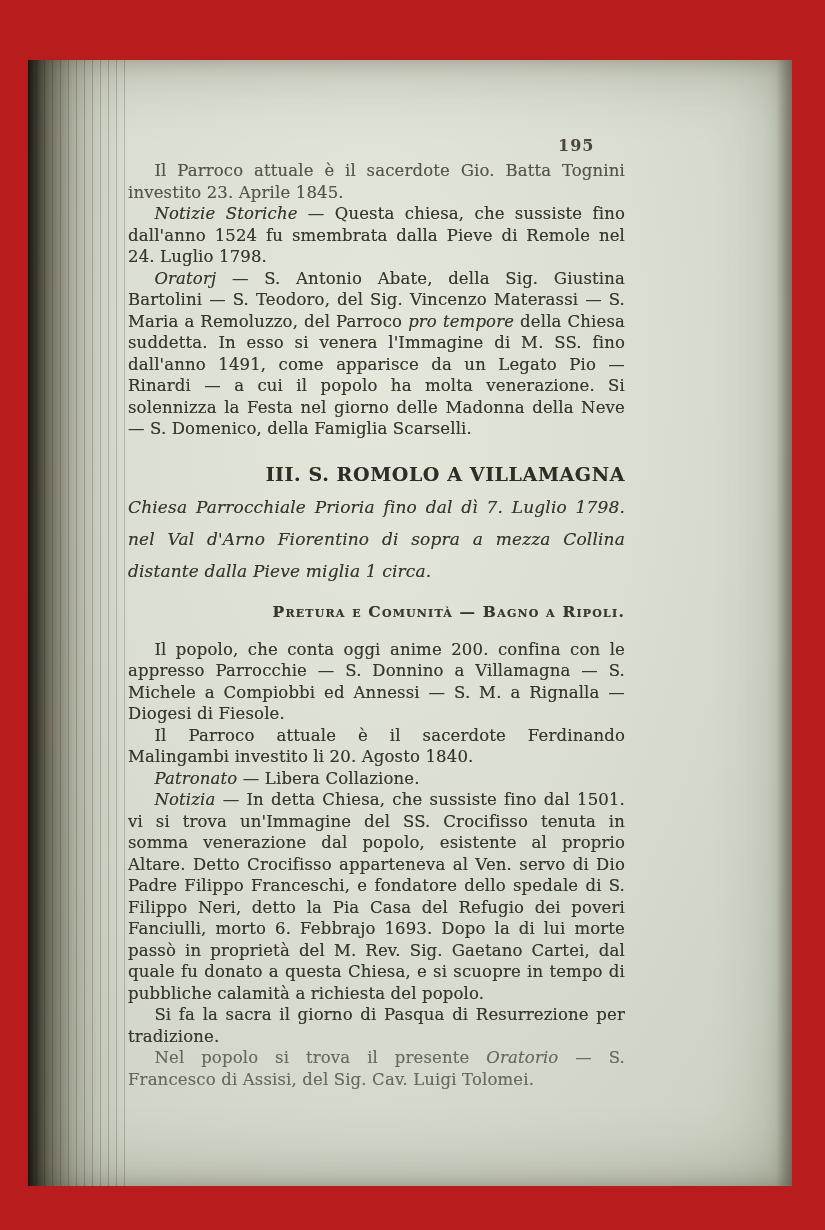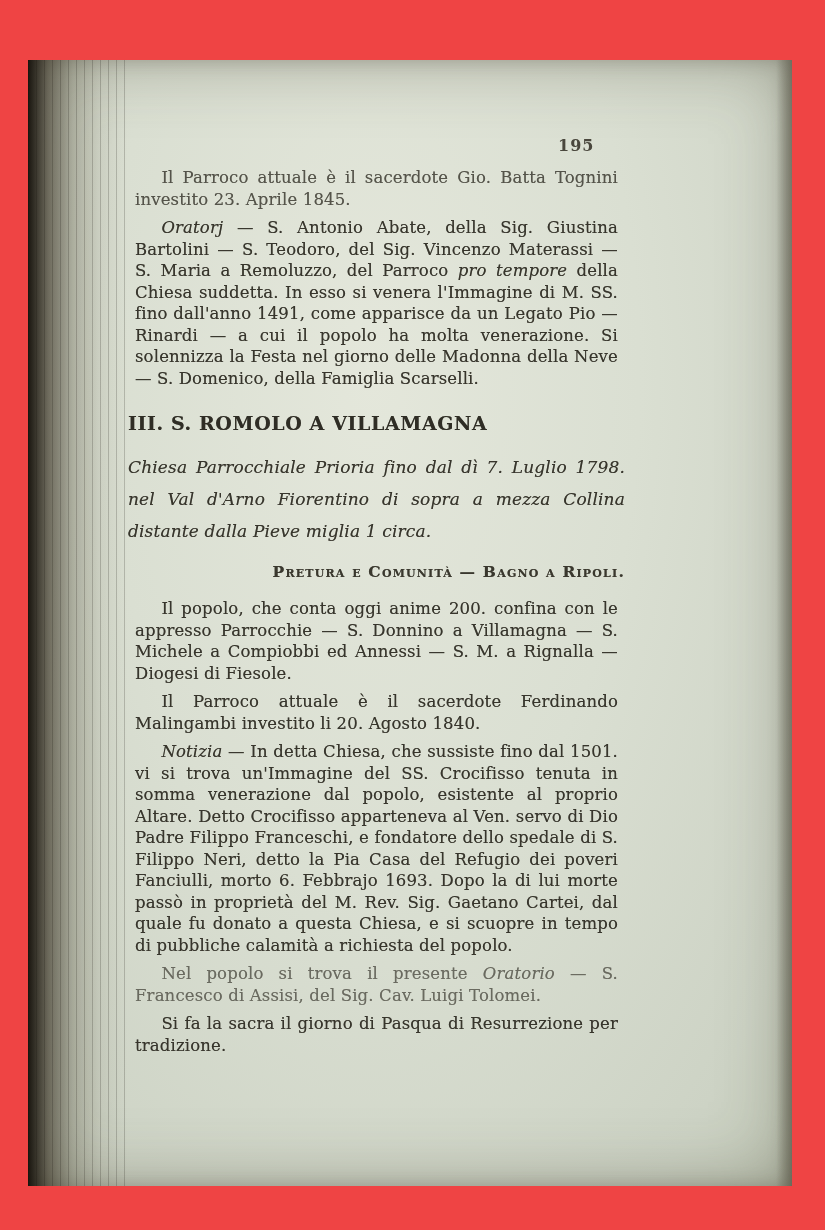--- a/index.html
+++ b/index.html
@@ -1,21 +1,21 @@
 <!DOCTYPE html>
 <html lang="it"><head>
 <meta charset="utf-8">
 <style>
   html,body{margin:0;padding:0;}
   body{
     width:825px;height:1230px;position:relative;overflow:hidden;
     background:#060606;
     font-family:"DejaVu Serif","Liberation Serif",serif;
   }
-  .scan{position:absolute;inset:0;background:#ef4444;}
+  .scan{position:absolute;inset:0;background:#b91c1c;}
   
   .paper{
     position:absolute;left:28px;top:60px;right:33px;bottom:44px;
     background:radial-gradient(ellipse at 45% 28%, #e4e7db 0%, #dadfd2 45%, #cdd3c5 85%, #c3cab9 100%);
     box-shadow:inset 0 0 70px rgba(70,68,50,.38), inset -6px 0 18px rgba(60,55,40,.28);
   }
   .paper::after{ 
     content:'';position:absolute;right:0;top:0;bottom:0;width:16px;
     background:linear-gradient(to left, rgba(55,50,35,.38), rgba(55,50,35,0));
   }
@@ -35,29 +35,29 @@
   .page-num{
     position:absolute;top:76px;left:530px;
     font-size:16px;font-weight:bold;color:#4a473d;letter-spacing:1px;
   }
   .text-block{
     position:absolute;left:100px;top:100px;width:497px;
     font-size:16.5px;line-height:21.5px;color:#37352c;
     text-align:justify;letter-spacing:.15px;
     text-shadow:0 0 .5px rgba(55,53,44,.55);
   }
-  .text-block p{margin:7px;}
+  .text-block p{margin:0;}
   .ind{text-indent:1.6em;}
   .lead-italic{font-style:italic;}
   .faded{opacity:.82;}
   .faded-more{opacity:.68;}
   .section-heading{
-    text-align:left;text-indent:0;font-weight:bold;
+    text-align:right;text-indent:0;font-weight:bold;
     font-size:19px;letter-spacing:.6px;color:#2f2d25;
-    margin:24px 0 16px !important;
+    margin:24px 0 6px !important;
   }
   .subheading{
     font-style:italic;font-size:17px;line-height:32px;
     margin:0 0 14px !important;text-indent:0;
   }
   .pretura{
     text-align:right;text-indent:0;
     font-variant:small-caps;font-weight:bold;
     font-size:15.5px;letter-spacing:1.2px;color:#3a382e;
     margin:6px 0 16px !important;
@@ -76,48 +76,54 @@
 
     <div class="page-num">195</div>
 
     <div class="text-block">
 
       <p class="ind faded">
         <span>Il Parroco attuale è il sacerdote Gio. Batta Tognini investito 23. Aprile 1845.</span>
       </p>
 
 
+      <p class="ind">
+        <span class="lead-italic">Notizie Storiche</span><span> — Questa chiesa, che sussiste fino dall'anno 1524 fu smembrata dalla Pieve di Remole nel 24. Luglio 1798.</span>
+      </p>
 
 
       <p class="ind">
         <span class="lead-italic">Oratorj</span><span> — S. Antonio Abate, della Sig. Giustina Bartolini — S. Teodoro, del Sig. Vincenzo Materassi — S. Maria a Remoluzzo, del Parroco </span><span class="lead-italic">pro tempore</span><span> della Chiesa suddetta. In esso si venera l'Immagine di M. SS. fino dall'anno 1491, come apparisce da un Legato Pio — Rinardi — a cui il popolo ha molta venerazione. Si solennizza la Festa nel giorno delle Madonna della Neve — S. Domenico, della Famiglia Scarselli.</span>
       </p>
 
       <p class="section-heading">III. S. ROMOLO A VILLAMAGNA</p>
 
       <p class="subheading">Chiesa Parrocchiale Prioria fino dal dì 7. Luglio 1798. nel Val d'Arno Fiorentino di sopra a mezza Collina distante dalla Pieve miglia 1 circa.</p>
 
       <p class="pretura">Pretura e Comunità — Bagno a Ripoli.</p>
 
       <p class="ind">
         <span>Il popolo, che conta oggi anime 200. confina con le appresso Parrocchie — S. Donnino a Villamagna — S. Michele a Compiobbi ed Annessi — S. M. a Rignalla — Diogesi di Fiesole.</span>
       </p>
 
       <p class="ind">
         <span>Il Parroco attuale è il sacerdote Ferdinando Malingambi investito li 20. Agosto 1840.</span>
       </p>
 
+      <p class="ind">
+        <span class="lead-italic">Patronato</span><span> — Libera Collazione.</span>
+      </p>
 
       <p class="ind">
         <span class="lead-italic">Notizia</span><span> — In detta Chiesa, che sussiste fino dal 1501. vi si trova un'Immagine del SS. Crocifisso tenuta in somma venerazione dal popolo, esistente al proprio Altare. Detto Crocifisso apparteneva al Ven. servo di Dio Padre Filippo Franceschi, e fondatore dello spedale di S. Filippo Neri, detto la Pia Casa del Refugio dei poveri Fanciulli, morto 6. Febbrajo 1693. Dopo la di lui morte passò in proprietà del M. Rev. Sig. Gaetano Cartei, dal quale fu donato a questa Chiesa, e si scuopre in tempo di pubbliche calamità a richiesta del popolo.</span>
       </p>
 
+      <p class="ind">
+        <span>Si fa la sacra il giorno di Pasqua di Resurrezione per tradizione.</span>
+      </p>
+
       <p class="ind faded-more">
         <span>Nel popolo si trova il presente </span><span class="lead-italic">Oratorio</span><span> — S. Francesco di Assisi, del Sig. Cav. Luigi Tolomei.</span>
-      </p>
-
-      <p class="ind">
-        <span>Si fa la sacra il giorno di Pasqua di Resurrezione per tradizione.</span>
       </p>
 
     </div>
   </div>
 </div>
 
 </body></html>

